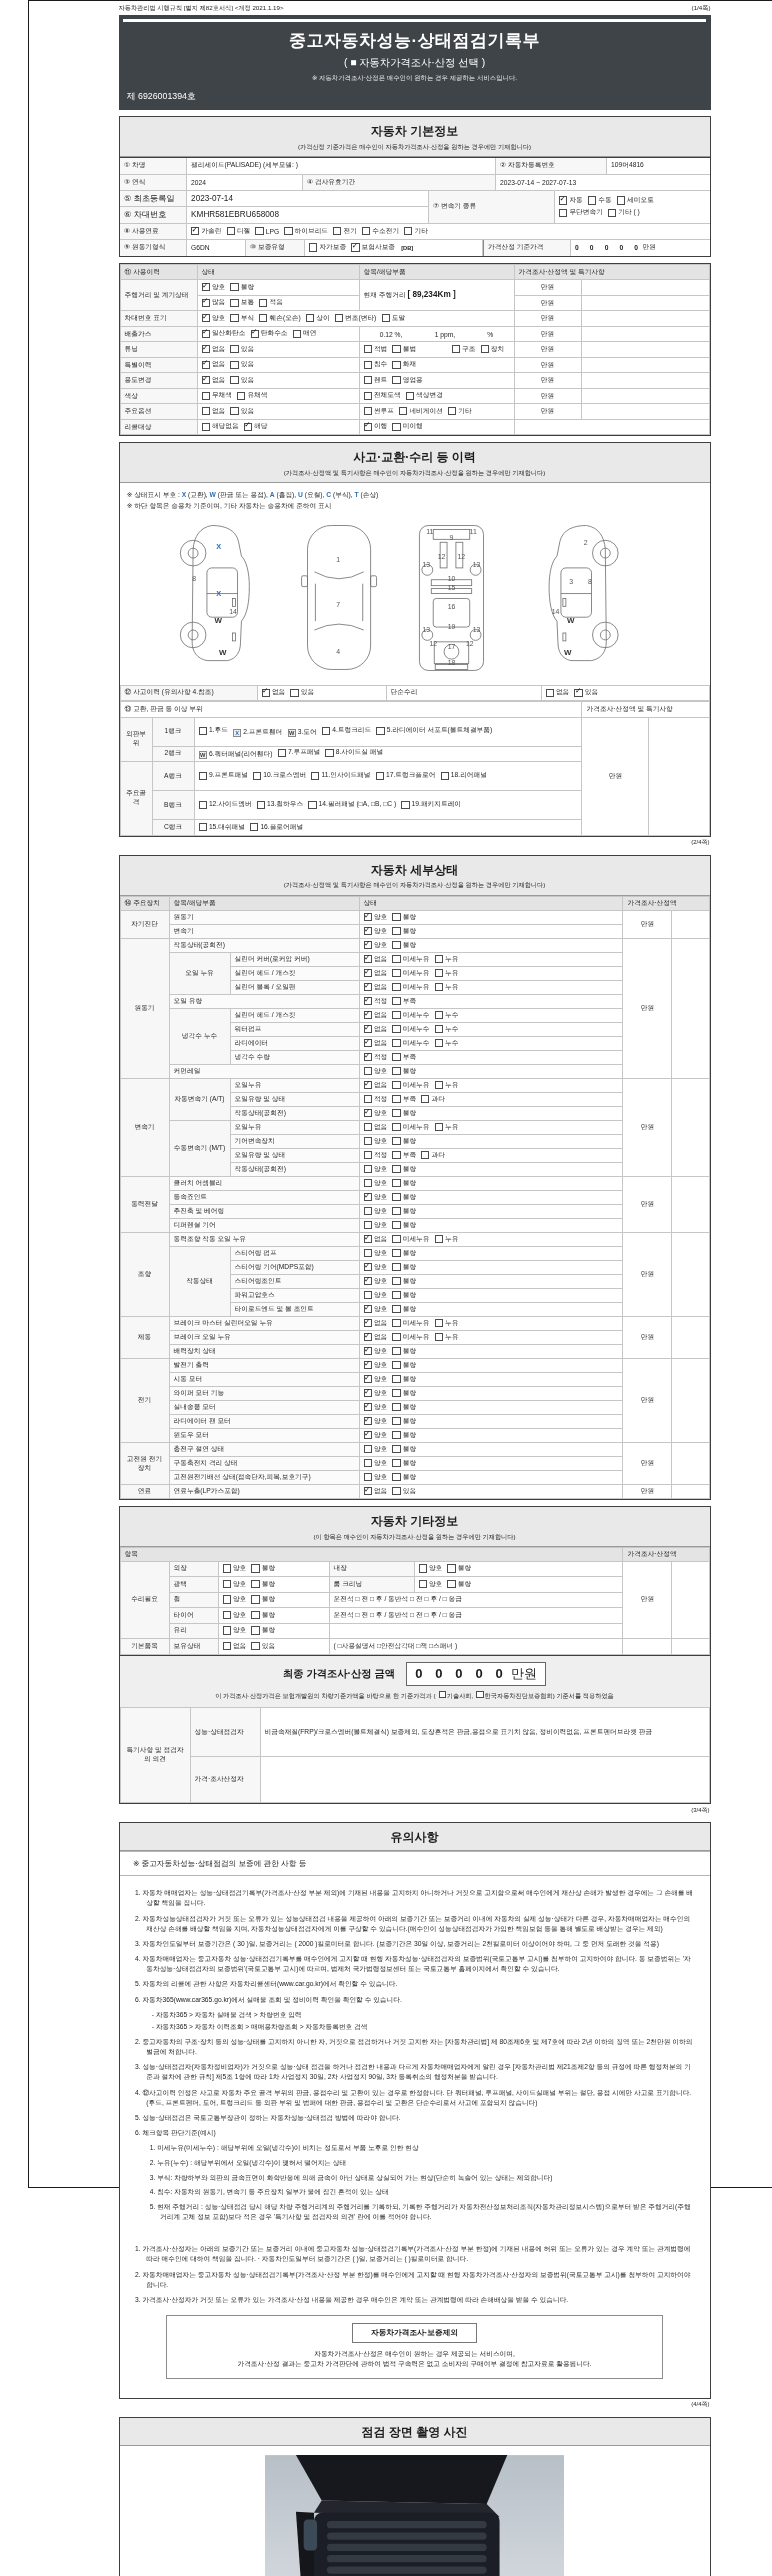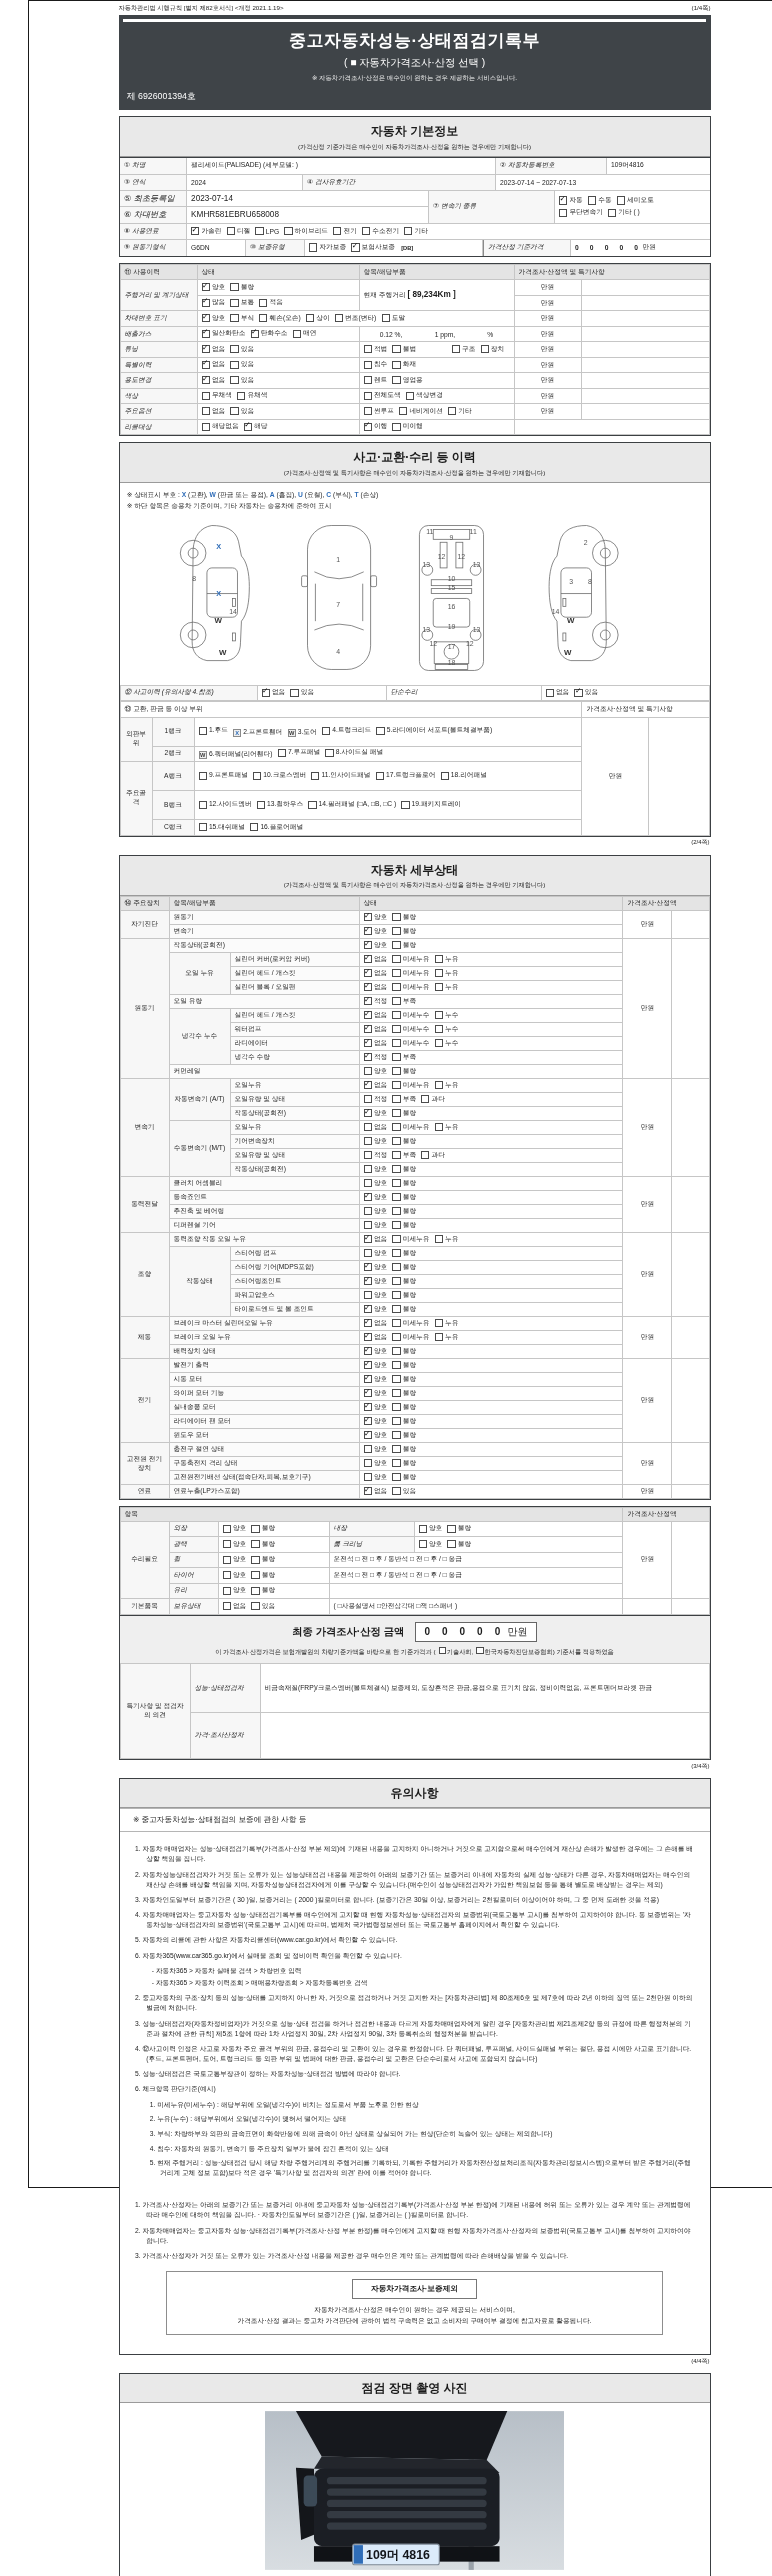--- a/index.html
+++ b/index.html
@@ -17,21 +17,21 @@
   .dnote{text-align:center;font-size:6.4px;margin-top:3.6px;color:#f2f2f2;}
   .docno{font-size:8.8px;font-weight:normal;margin:8.2px 0 0 5.2px;}
   
   .secbox{border:1px solid #3c4043;background:#fff;margin-top:6.2px;}
   .sechead{background:#e9e9e9;text-align:center;padding:5.7px 0 4.6px;border-bottom:0.5px solid #9a9a9a;}
   .sechead .t{font-size:12px;font-weight:bold;}
   .sechead .n{font-size:6.2px;margin-top:2.6px;color:#222;}
   table{border-collapse:collapse;width:100%;table-layout:fixed;}
   td,th{border:0.5px solid #c6c6c6;font-size:6.7px;padding:1.5px 4.1px;vertical-align:middle;
         overflow:hidden;text-align:left;font-weight:normal;}
-  .lab{background:#f7f7f7;font-style:italic;}
+  .lab{background:#f7f7f7;}
   .hrow td{background:#e4e4e4;}
   .amt{text-align:center;}
   tr{height:15.5px;}
   
   .opt{display:inline-flex;align-items:center;margin-right:5.2px;white-space:nowrap;}
   .cb{display:inline-block;width:6.2px;height:6.2px;border:1px solid #4c4c4c;background:#fff;
       position:relative;margin-right:2.1px;flex:none;}
   .cb.ck::after{content:"\2713";position:absolute;left:-0.5px;top:-3.6px;font-size:7.7px;font-weight:bold;color:#101010;}
   .mk{display:inline-flex;width:6.2px;height:6.2px;border:1px solid #8a8a8a;background:#efefef;
       align-items:center;justify-content:center;font-size:5.7px;font-weight:bold;margin-right:2.1px;flex:none;}
@@ -68,21 +68,21 @@
   .nitem{font-size:6.7px;line-height:1.5;margin:5.2px 0;padding-left:11.3px;text-indent:-11.3px;}
   .nsub{padding-left:23px;text-indent:-6.2px;margin:2.1px 0;}
   .ncrit{padding-left:25px;text-indent:-10.3px;margin:4.6px 0;}
   .infobox{border:0.5px solid #8d8d8d;margin:10.3px 31px 13.4px;padding:7.2px 9.3px 8.2px;}
   .ibt{display:block;width:fit-content;margin:0 auto 6.2px;border:0.5px solid #777;
        padding:3.6px 17.5px;font-size:7.7px;font-weight:bold;text-align:center;}
   .ibx{font-size:6.7px;line-height:1.6;text-align:center;}
   
   .fprow{display:flex;align-items:center;justify-content:center;gap:11px;padding:6.2px 0 2.1px;background:#efefef;}
   .fplabel{font-size:10.3px;font-weight:bold;}
-  .fpbox{border:0.5px solid #666;background:#fff;padding:2.1px 8.2px;font-size:10px;}
+  .fpbox{border:0.5px solid #666;background:#fff;padding:2.1px 8.2px;font-size:13px;}
   .fpnote{text-align:center;font-size:6.2px;padding:3.1px 0 6.2px;background:#efefef;}
   .fpnote .cb{width:5.2px;height:5.2px;border-width:1px;margin:0 1px -0.5px 3.1px;}
   
   .photos{padding:8.2px 0 11.3px;text-align:center;}
   .photo{display:block;margin:0 auto 6.2px;}
   .gcell,.scell{background:#f7f7f7;text-align:center;}
   .icell{background:#fbfbfb;}
   .notecell{background:#fff;}
 </style>
 </head>
@@ -1168,20 +1168,24 @@
                   <span>있음</span>
                 </span></td>
               <td class="amt" rowspan="1">만원</td>
               <td class="notecell" rowspan="1"></td>
             </tr>
           </tbody>
     </table>
   </div>
 
   <div class="secbox">
+    <div class="sechead">
+      <div class="t">자동차 기타정보</div>
+      <div class="n">(이 항목은 매수인이 자동차가격조사·산정을 원하는 경우에만 기재합니다)</div>
+    </div>
     <table>
       <colgroup>
             <col style="width:49px">
             <col style="width:49px">
             <col style="width:111px">
             <col style="width:85px">
             <col>
             <col style="width:49px">
             <col style="width:37px">
           </colgroup>

